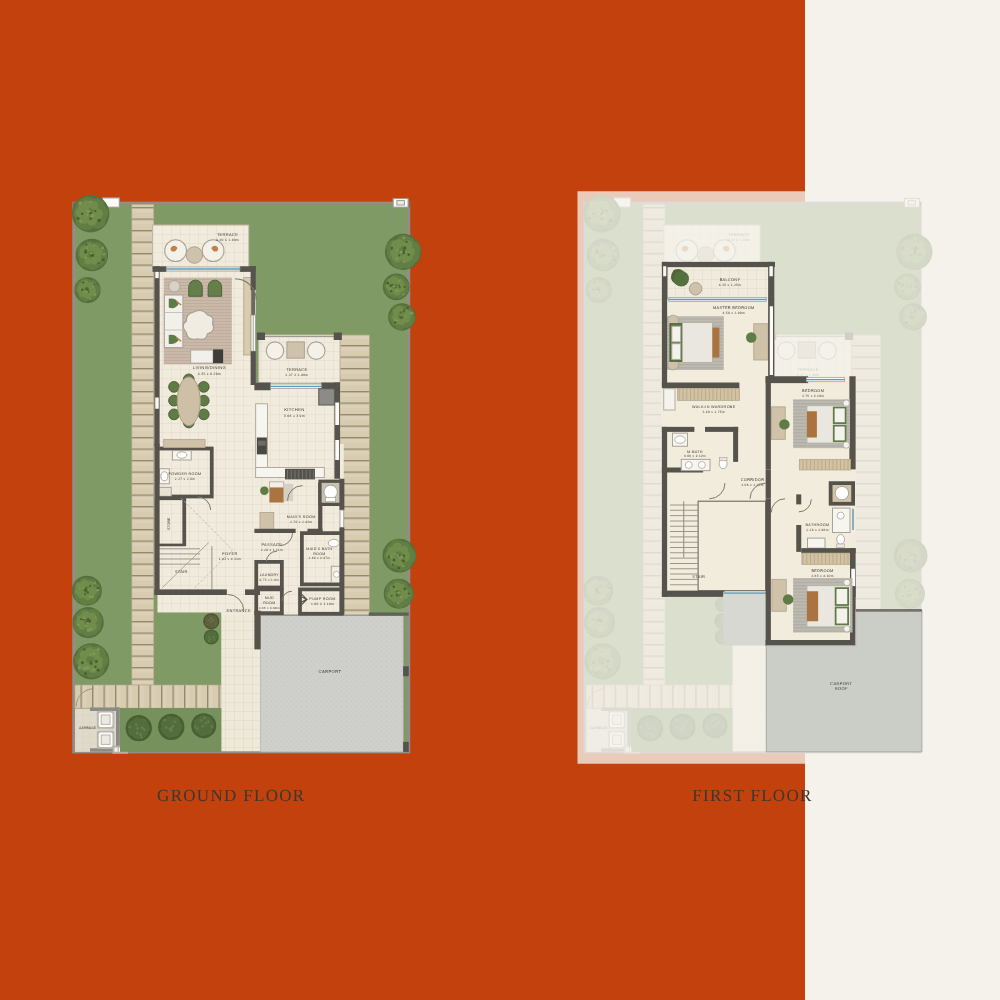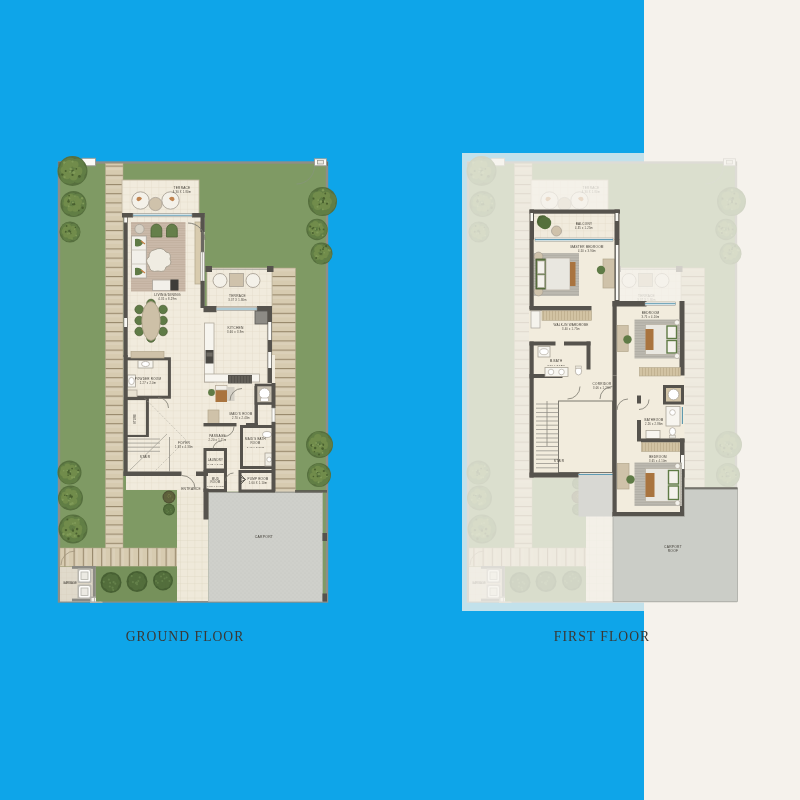--- a/index.html
+++ b/index.html
@@ -1,16 +1,16 @@
 <!DOCTYPE html>
 <html><head>
 <meta charset="utf-8">
 <style>
   html,body { margin:0; padding:0; background:#f5f2ec; }
-  .page { position:relative; width:644px; height:800px; background:#0ea5e9;
+  .page { position:relative; width:644px; height:800px; background:#c2410c;
           font-family:"Liberation Sans", sans-serif;text-align:right; }
   text { font-family:"Liberation Sans", sans-serif; }
   .title { font-family:"Liberation Serif", serif; }
 </style>
 </head>
 <body>
 <div class="page">
 <svg width="800" height="800" viewBox="0 0 800 800">
 
 <defs>

